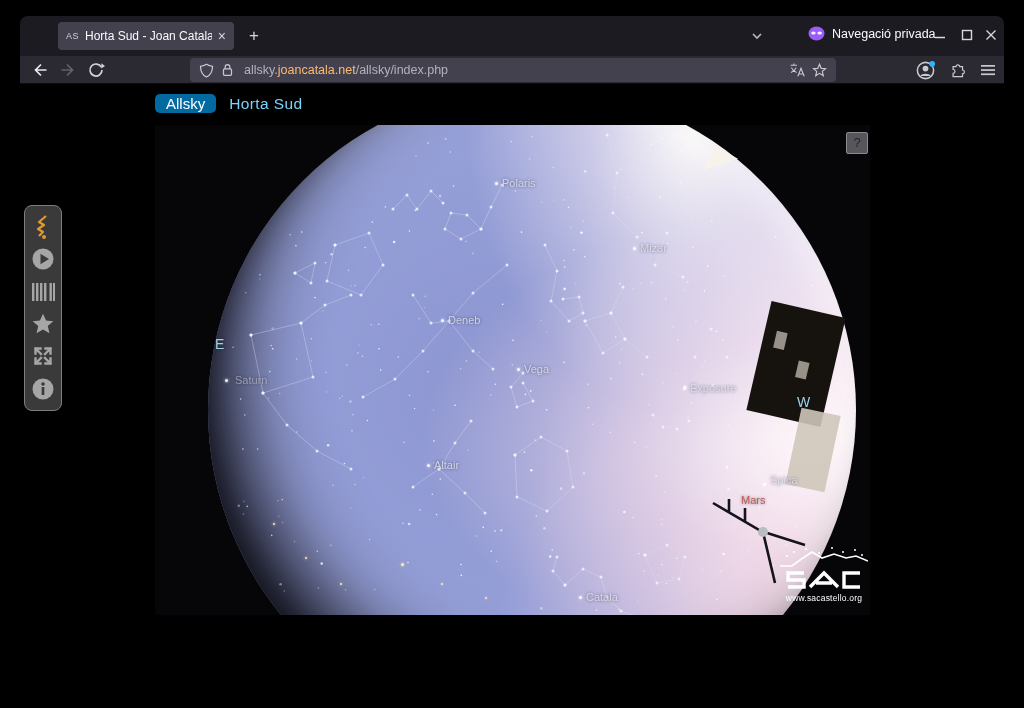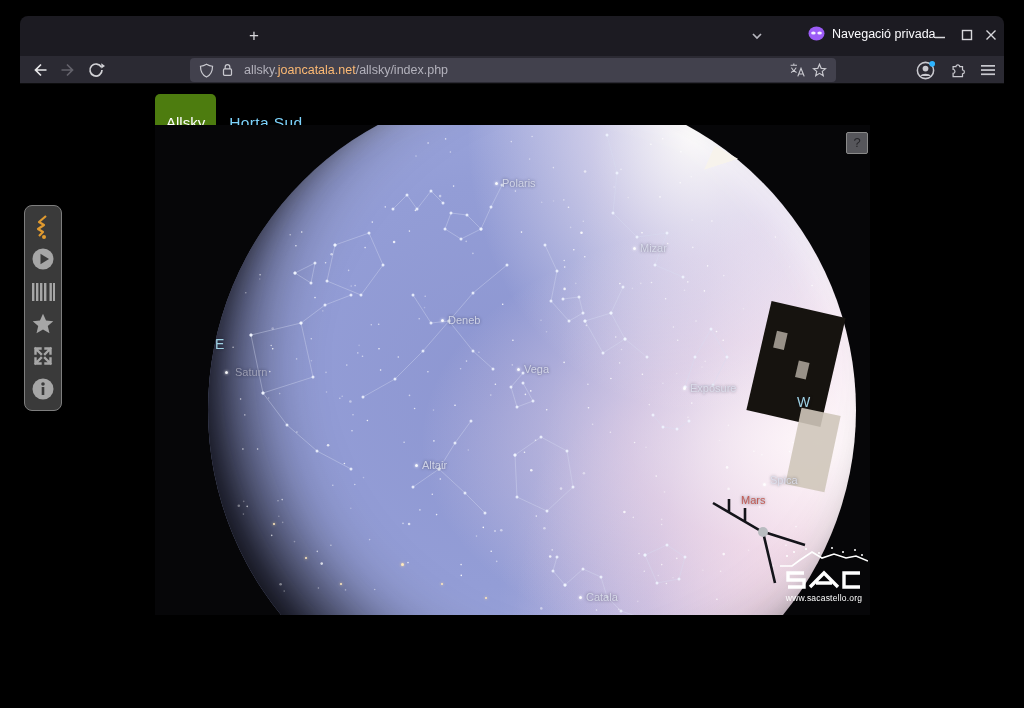--- a/index.html
+++ b/index.html
@@ -27,21 +27,21 @@
   .navbtn { position:absolute; top:1px; width:26px; height:26px; display:flex;
     align-items:center; justify-content:center; border-radius:4px; }
   .urlbar { position:absolute; left:170px; top:2px; width:646px; height:24px; background:#42414d;
     border-radius:4px; display:flex; align-items:center; padding:0 8px; gap:5px; }
   .url-text { font-size:12.5px; color:#b3b2bc; flex:1; white-space:nowrap; overflow:hidden; margin-left:4px;}
   .url-text b { color:#fdba74; font-weight:normal;text-align:right; }
 
   
   .page { position:absolute; left:20px; top:85px; width:984px; height:623px; background:#000; }
   .page-header { position:absolute; left:135px; top:9px; display:flex; align-items:center; gap:13px; }
-  .brand-btn { background:#4d7c0f; color:#fff; font-size:15px; padding:20px 11px; border-radius:5px; }
+  .brand-btn { background:#0369a1; color:#fff; font-size:15px; padding:1px 11px; border-radius:5px; }
   .site-title { color:#7dd3fc; font-size:15.5px; letter-spacing:.4px; }
 
   
   .side-toolbar { position:absolute; left:4px; top:120px; width:38px; height:206px;
     background:#3a3a3a; border:1px solid #7e7e7e; border-radius:8px;
     display:flex; flex-direction:column; align-items:center; justify-content:space-around; padding:5px 0; }
   .tool-btn { width:28px; height:28px; display:flex; align-items:center; justify-content:center; }
 
   
   .photo { position:absolute; left:135px; top:40px; width:715px; height:490px;
@@ -82,20 +82,25 @@
   .sac-url { font-size:8.5px; color:#fff; margin-top:1px; letter-spacing:.2px; }
 
   svg { display:block; }
 </style>
 </head>
 <body>
 
 <div class="window">
 
   <div class="tabbar">
+    <div class="tab">
+      <span class="tab-favicon">AS</span>
+      <span class="tab-title">Horta Sud - Joan Catala</span>
+      <span class="tab-close">×</span>
+    </div>
     <div class="newtab">+</div>
     <div class="tab-chevron">
       <svg width="22" height="22" viewBox="0 0 22 22">
           <polyline points="7,9 11,13 15,9" fill="none" stroke="#b6b6be" stroke-width="1.7"></polyline>
         </svg>
     </div>
     <div class="private-badge">
       <svg width="17" height="15" viewBox="0 0 17 15">
         <ellipse cx="8.5" cy="7.5" rx="8" ry="7" fill="#9c5cf7"></ellipse>
         <ellipse cx="5.4" cy="7" rx="2.3" ry="1.6" fill="#f5f0ff"></ellipse>
@@ -730,25 +735,25 @@
         <span>Deneb</span>
       </div>
       <div class="sky-label star" style="left: 362px; top: 238px;">
         <span class="dot"></span>
         <span>Vega</span>
       </div>
       <div class="sky-label star" style="left: 528px; top: 257px;">
         <span class="dot"></span>
         <span>Exposure</span>
       </div>
-      <div class="sky-label planet" style="left: 70px; top: 241px; gap: 7px;">
+      <div class="sky-label planet" style="left: 70px; top: 249px; gap: 7px;">
         <span class="dot"></span>
         <span>Saturn</span>
       </div>
-      <div class="sky-label star" style="left: 260px; top: 334px;">
+      <div class="sky-label star" style="left: 272px; top: 334px;">
         <span class="dot"></span>
         <span>Altair</span>
       </div>
       <div class="sky-label star" style="left: 608px; top: 349px; align-items: flex-end;">
         <span class="dot"></span>
         <span>Spica</span>
       </div>
       <div class="sky-label mars" style="left: 586px; top: 369px;">
         <span>Mars</span>
       </div>

